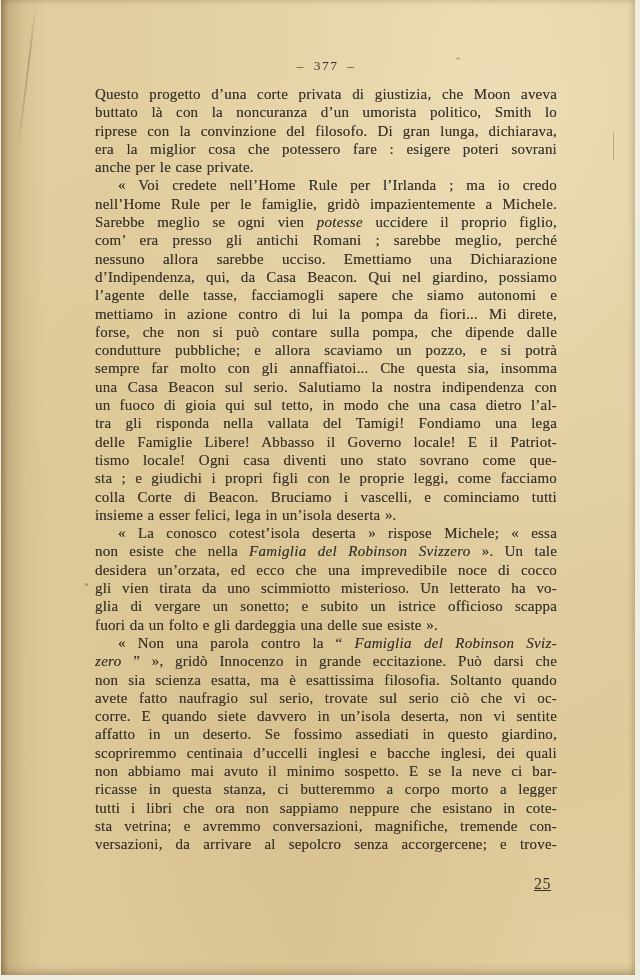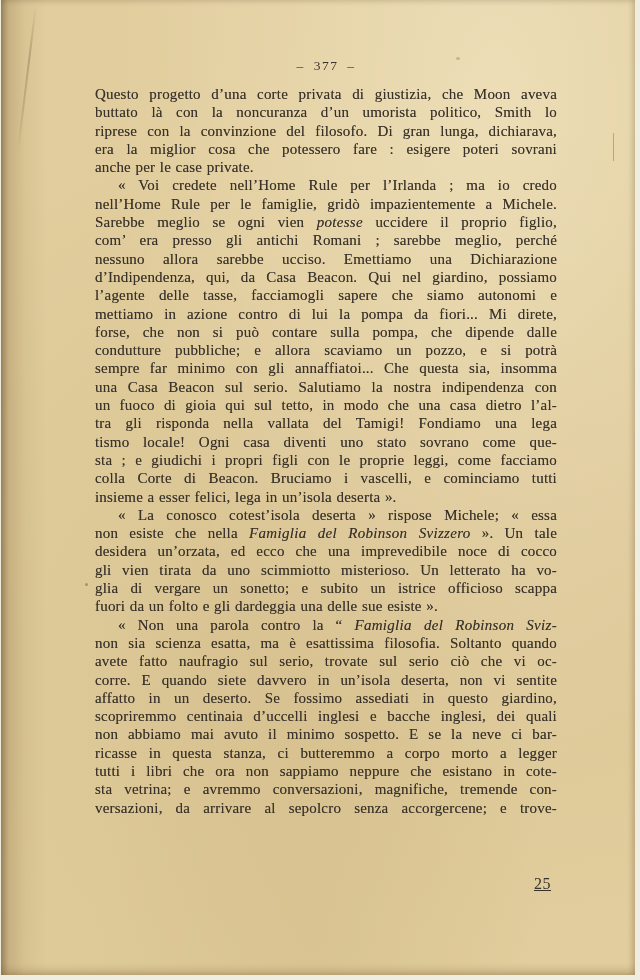--- a/index.html
+++ b/index.html
@@ -73,35 +73,37 @@
           <div class="line indent"><span>« Voi credete nell’Home Rule per l’Irlanda ; ma io credo</span></div>
           <div class="line"><span>nell’Home Rule per le famiglie, gridò impazientemente a Michele.</span></div>
           <div class="line"><span>Sarebbe meglio se ogni vien </span><em>potesse</em><span> uccidere il proprio figlio,</span></div>
           <div class="line"><span>com’ era presso gli antichi Romani ; sarebbe meglio, perché</span></div>
           <div class="line"><span>nessuno allora sarebbe ucciso. Emettiamo una Dichiarazione</span></div>
           <div class="line"><span>d’Indipendenza, qui, da Casa Beacon. Qui nel giardino, possiamo</span></div>
           <div class="line"><span>l’agente delle tasse, facciamogli sapere che siamo autonomi e</span></div>
           <div class="line"><span>mettiamo in azione contro di lui la pompa da fiori... Mi direte,</span></div>
           <div class="line"><span>forse, che non si può contare sulla pompa, che dipende dalle</span></div>
           <div class="line"><span>condutture pubbliche; e allora scaviamo un pozzo, e si potrà</span></div>
-          <div class="line"><span>sempre far minimo con gli annaffiatoi... Che questa sia, insomma</span></div>
+          <div class="line"><span>sempre far molto con gli annaffiatoi... Che questa sia, insomma</span></div>
           <div class="line"><span>una Casa Beacon sul serio. Salutiamo la nostra indipendenza con</span></div>
           <div class="line"><span>un fuoco di gioia qui sul tetto, in modo che una casa dietro l’al-</span></div>
           <div class="line"><span>tra gli risponda nella vallata del Tamigi! Fondiamo una lega</span></div>
+          <div class="line"><span>delle Famiglie Libere! Abbasso il Governo locale! E il Patriot-</span></div>
           <div class="line"><span>tismo locale! Ogni casa diventi uno stato sovrano come que-</span></div>
           <div class="line"><span>sta ; e giudichi i propri figli con le proprie leggi, come facciamo</span></div>
           <div class="line"><span>colla Corte di Beacon. Bruciamo i vascelli, e cominciamo tutti</span></div>
           <div class="line end"><span>insieme a esser felici, lega in un’isola deserta ».</span></div>
           <div class="line indent"><span>« La conosco cotest’isola deserta » rispose Michele; « essa</span></div>
           <div class="line"><span>non esiste che nella </span><em>Famiglia del Robinson Svizzero</em><span> ». Un tale</span></div>
           <div class="line"><span>desidera un’orzata, ed ecco che una imprevedibile noce di cocco</span></div>
           <div class="line"><span>gli vien tirata da uno scimmiotto misterioso. Un letterato ha vo-</span></div>
           <div class="line"><span>glia di vergare un sonetto; e subito un istrice officioso scappa</span></div>
           <div class="line end"><span>fuori da un folto e gli dardeggia una delle sue esiste ».</span></div>
           <div class="line indent"><span>« Non una parola contro la “ </span><em>Famiglia del Robinson Sviz-</em></div>
+          <div class="line"><em>zero</em><span> ” », gridò Innocenzo in grande eccitazione. Può darsi che</span></div>
           <div class="line"><span>non sia scienza esatta, ma è esattissima filosofia. Soltanto quando</span></div>
           <div class="line"><span>avete fatto naufragio sul serio, trovate sul serio ciò che vi oc-</span></div>
           <div class="line"><span>corre. E quando siete davvero in un’isola deserta, non vi sentite</span></div>
           <div class="line"><span>affatto in un deserto. Se fossimo assediati in questo giardino,</span></div>
           <div class="line"><span>scopriremmo centinaia d’uccelli inglesi e bacche inglesi, dei quali</span></div>
           <div class="line"><span>non abbiamo mai avuto il minimo sospetto. E se la neve ci bar-</span></div>
           <div class="line"><span>ricasse in questa stanza, ci butteremmo a corpo morto a legger</span></div>
           <div class="line"><span>tutti i libri che ora non sappiamo neppure che esistano in cote-</span></div>
           <div class="line"><span>sta vetrina; e avremmo conversazioni, magnifiche, tremende con-</span></div>
           <div class="line"><span>versazioni, da arrivare al sepolcro senza accorgercene; e trove-</span></div>

